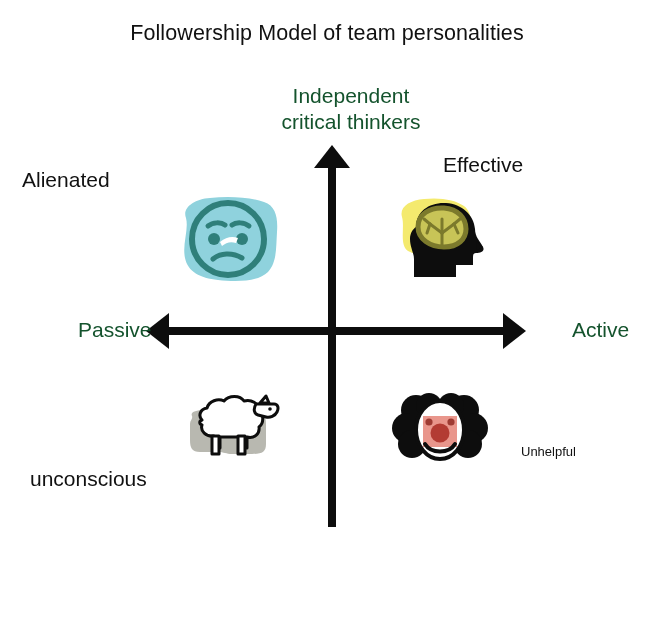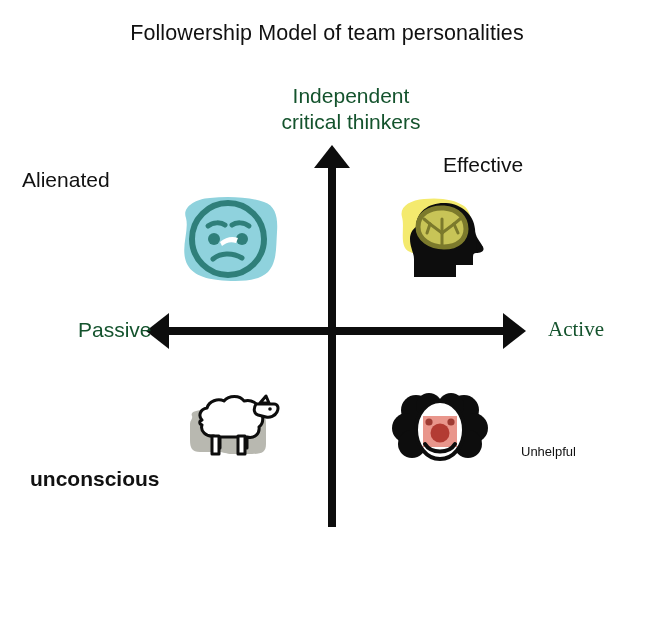--- a/index.html
+++ b/index.html
@@ -51,35 +51,34 @@
     left: 0;
     top: 531px;
     width: 654px;
     text-align: center;
   }
   .axis-label.left {
     left: 54px;
     top: 317px;
   }
   .axis-label.right {
-    left: 524px;
+    left: 548px;
     top: 317px;
-    font-family: Liberation Serif, serif;
   }
 
   
   .quad-label {
     position: absolute;
     font-size: 21px;
     color: #111111;
     white-space: nowrap;
   }
   .quad-alienated { left: 22px;  top: 168px; }
   .quad-effective { left: 443px; top: 153px; }
-  .quad-unconscious { left: 30px; top: 467px; font-weight: bold; }
+  .quad-unconscious { left: 30px; top: 467px; }
   .quad-unhelpful {
     left: 521px;
     top: 444px;
     font-size: 13px;
   }
 
   
   .axis-h-line {
     position: absolute;
     left: 166px;

